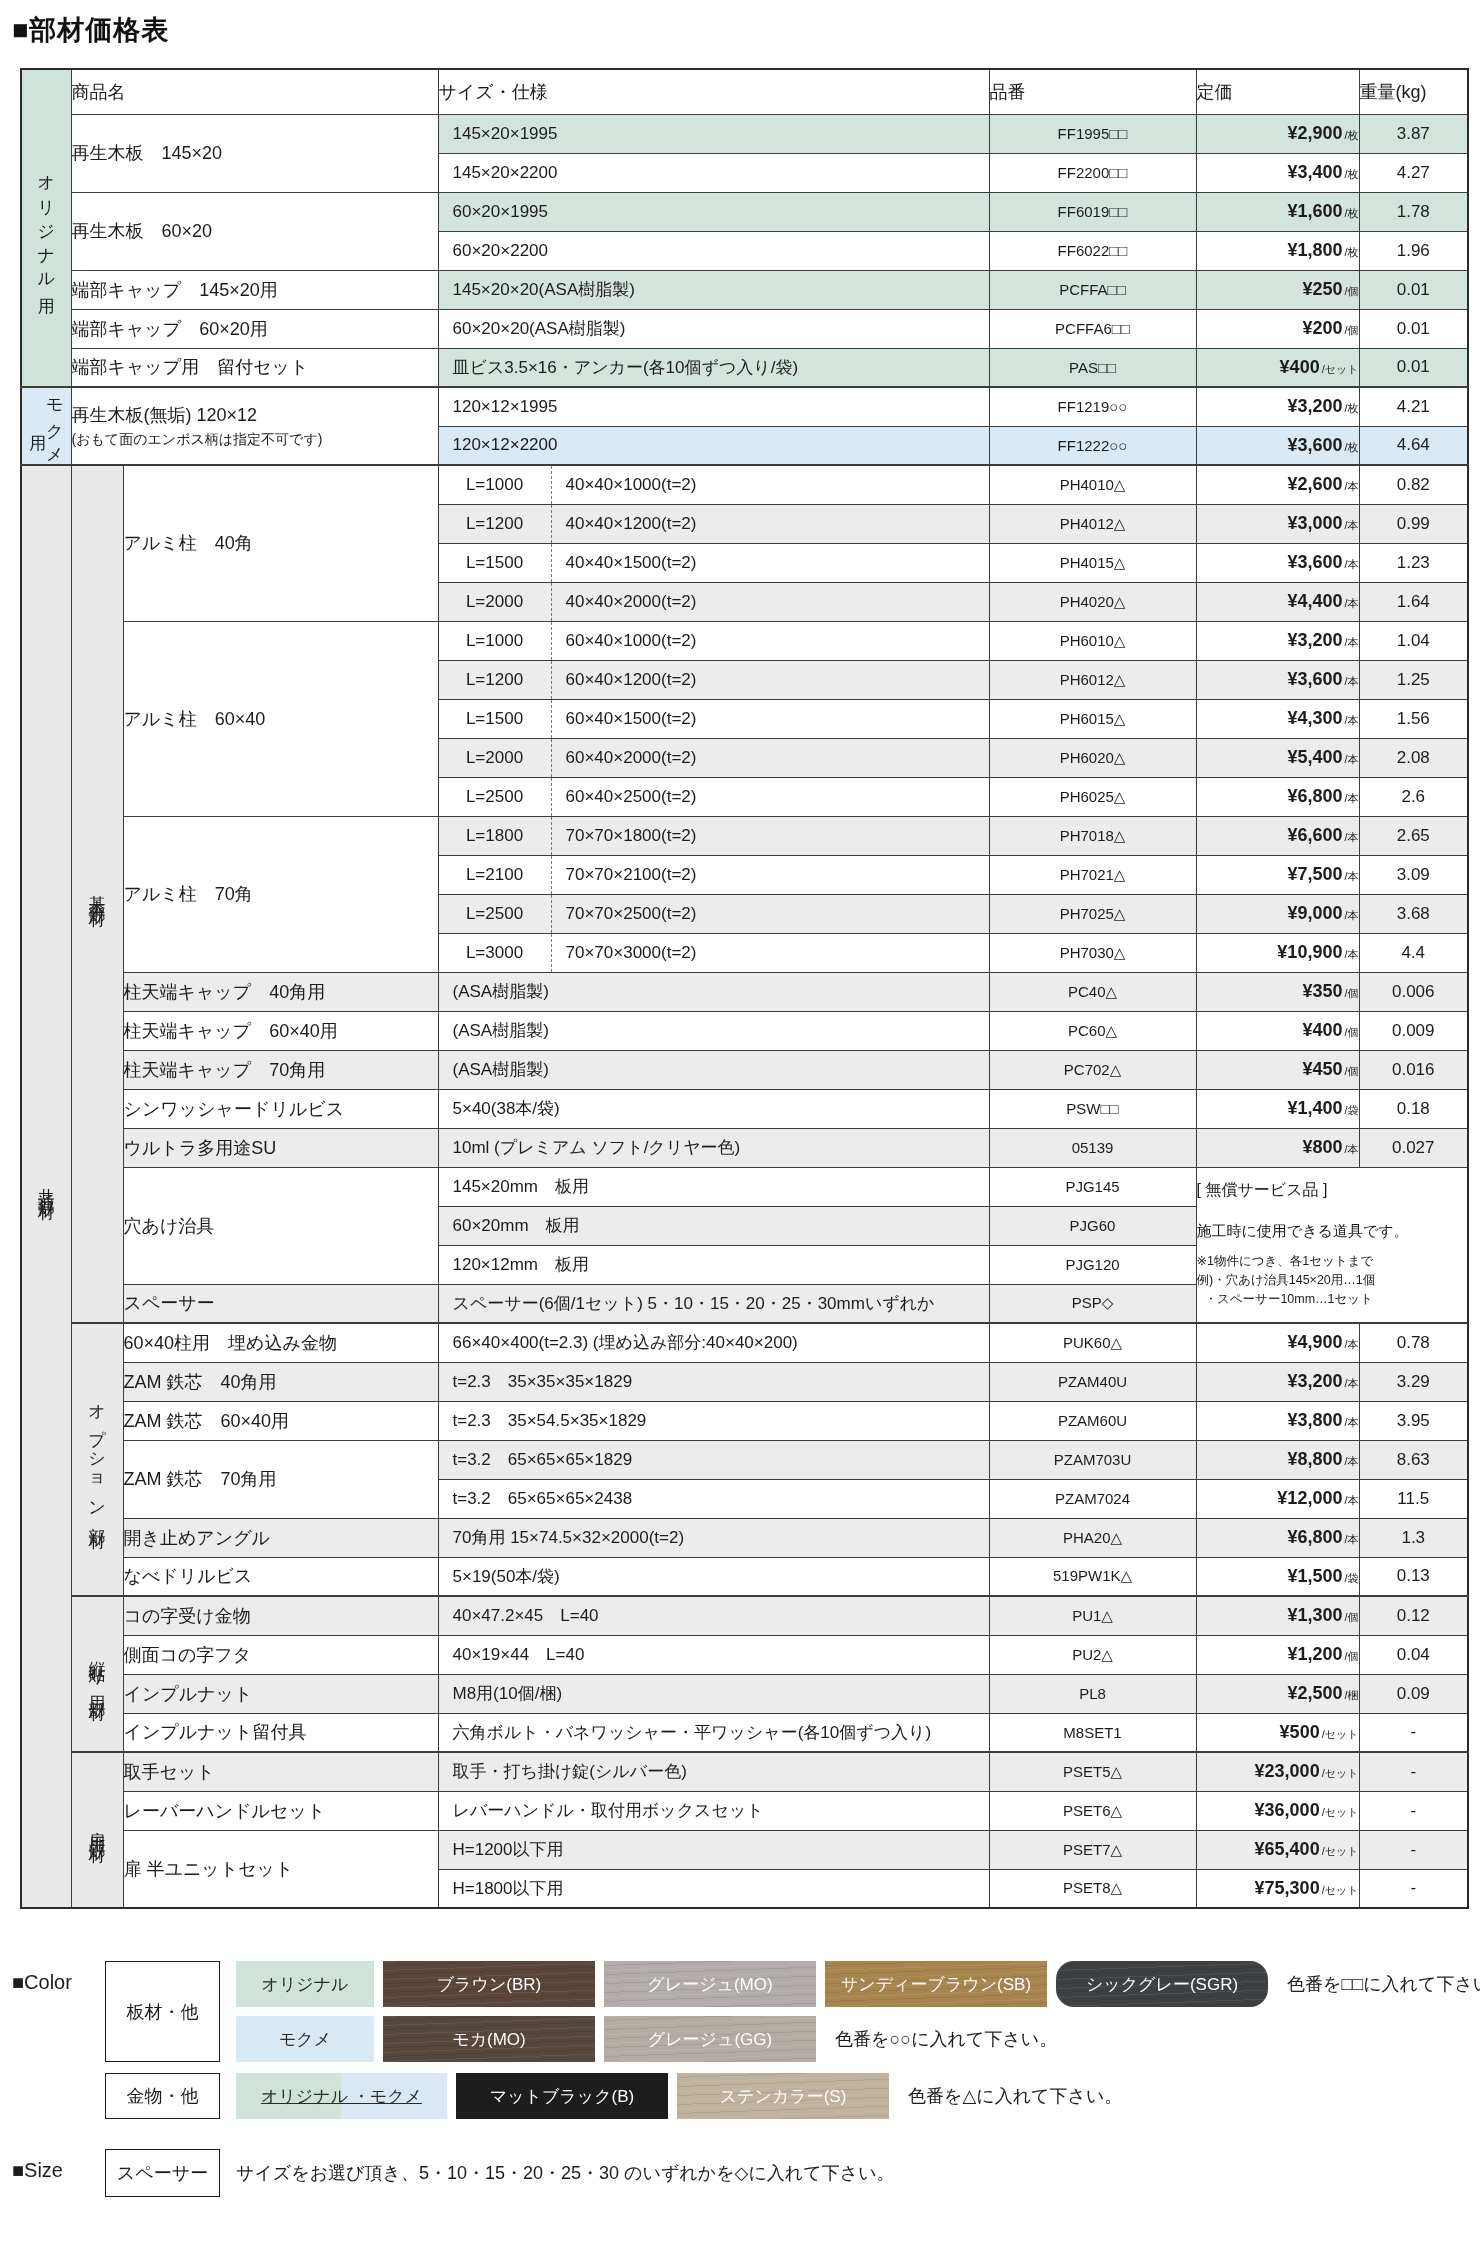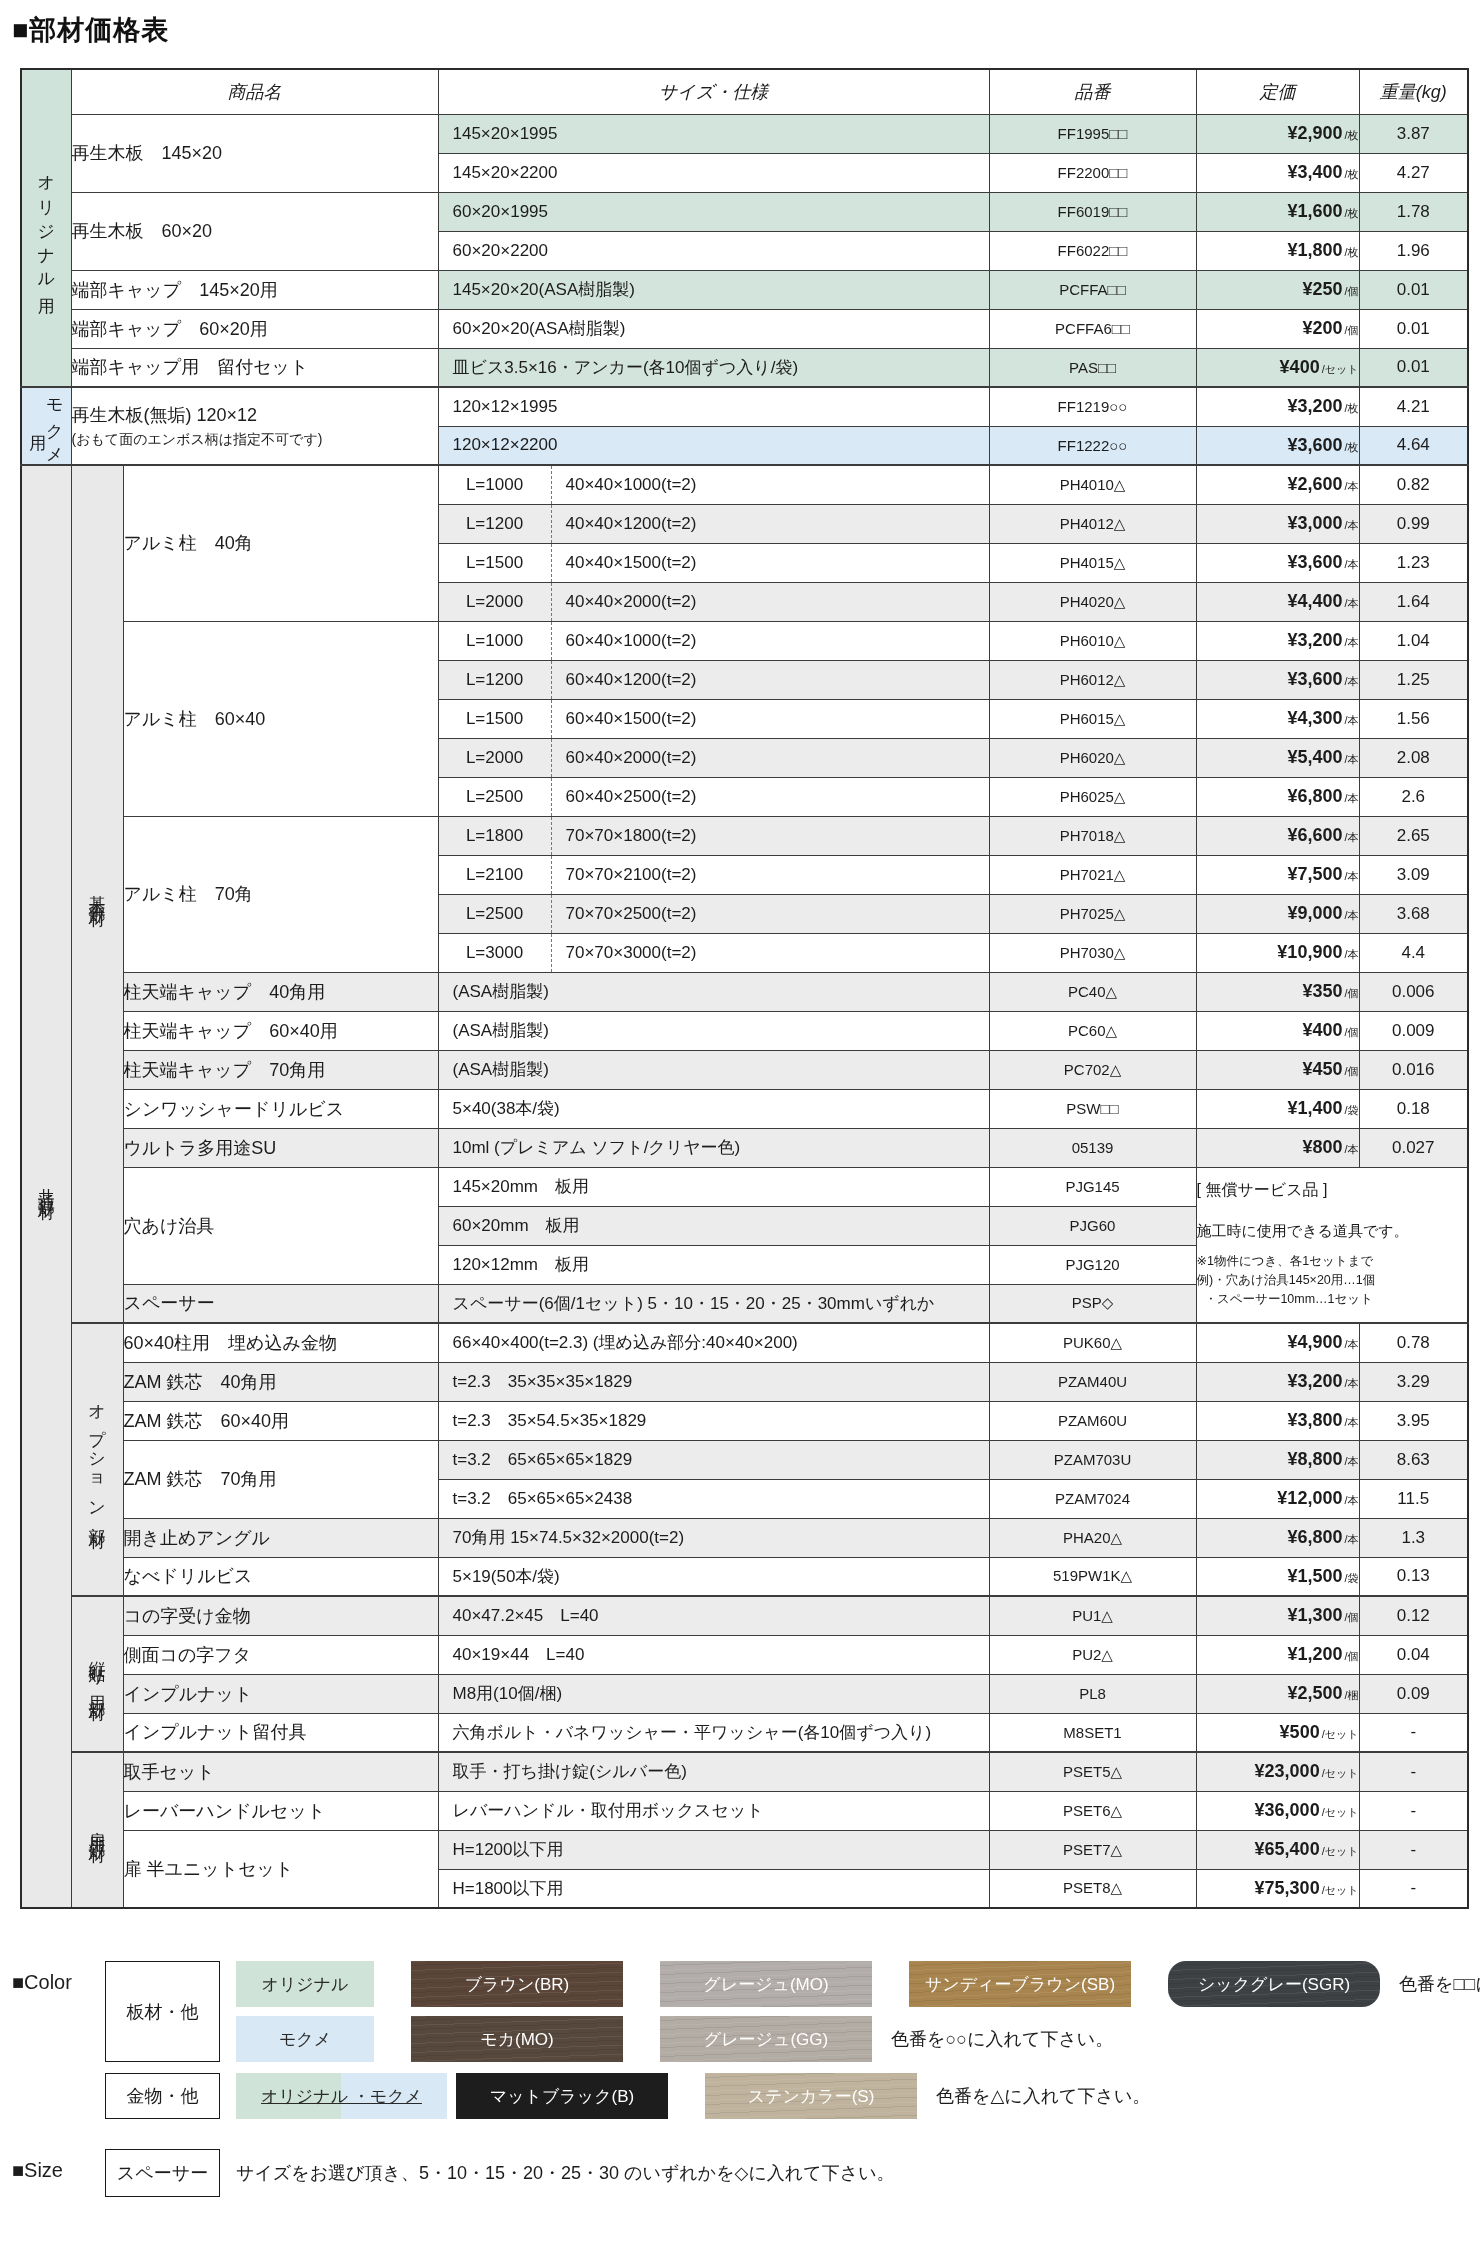--- a/index.html
+++ b/index.html
@@ -1,21 +1,21 @@
 <!DOCTYPE html>
 <html><head>
 <meta charset="utf-8">
 <style>
   html,body{margin:0;padding:0;background:#fff;}
   .page{width:1480px;height:2268px;box-sizing:border-box;padding:10px 8px 0 10px;
         font-family:"Liberation Sans","DejaVu Sans",sans-serif;color:#1c1c1c;background:#fff;overflow:hidden;position:relative;}
   .title{font-size:27px;font-weight:bold;margin:2px 0 20px 2px;letter-spacing:1px;color:#111;}
   table.pt{border-collapse:collapse;table-layout:fixed;width:1447px;margin-left:10px;border:2px solid #2b2b2b;}
   .pt td,.pt th{border:1px solid #3c3c3c;box-sizing:border-box;height:39px;padding:0;font-weight:normal;overflow:hidden;}
-  .pt th.hd{font-size:18px;text-align:center;height:45px;background:#fff;font-style:italic;}
+  .pt th.hd{font-size:18px;text-align:left;height:45px;background:#fff;}
   .pt tr.thick td{border-top-width:2px;}
   .lab{text-align:center;vertical-align:middle;}
   .lab-green{background:#cfe3da;}
   .lab-blue{background:#d9e9f6;}
   .lab-gray{background:#e9e9e9;}
   .vtext{writing-mode:vertical-rl;text-orientation:upright;letter-spacing:5px;font-size:17px;line-height:1;}
   .s-green{background:#d3e4dc;}
   .s-blue{background:#d9e9f6;}
   .s-gray{background:#ececec;}
   .s-white{background:#fff;}
@@ -42,21 +42,21 @@
   .legend{margin:52px 0 0 2px;}
   .lrowflex{display:flex;align-items:flex-start;}
   .lheading{font-size:20px;width:93px;flex:none;padding-top:10px;white-space:nowrap;}
   .lbox{width:115px;border:1.5px solid #1a1a1a;background:#fff;display:flex;align-items:center;justify-content:center;font-size:18px;flex:none;box-sizing:border-box;}
   .board .lbox{align-self:stretch;}
   .metal .lbox{height:46px;}
   .lrows{display:flex;flex-direction:column;gap:9px;margin-left:16px;}
   .lrow{display:flex;gap:9px;align-items:center;}
   .metalrow{margin-top:11px;}
   .sw{width:212px;height:46px;display:flex;align-items:center;justify-content:center;font-size:17px;flex:none;box-sizing:border-box;}
-  .wood{background-image:repeating-linear-gradient(178deg,rgba(255,255,255,.07) 0 1px,rgba(0,0,0,0) 1px 4px,rgba(0,0,0,.08) 4px 5px,rgba(0,0,0,0) 5px 9px);margin-left:28px;}
+  .wood{background-image:repeating-linear-gradient(178deg,rgba(255,255,255,.07) 0 1px,rgba(0,0,0,0) 1px 4px,rgba(0,0,0,.08) 4px 5px,rgba(0,0,0,0) 5px 9px);}
   .flat-green{background-color:#cfe3d8;color:#2a2a2a;width:138px;}
   .flat-blue{background-color:#d8e8f5;color:#2a2a2a;width:138px;}
   .wood-brown{background-color:#5a4538;color:#fff;}
   .wood-greige{background-color:#b2adaa;color:#fff;}
   .wood-sandy{background-color:#a8854e;color:#fff;width:222px;}
   .wood-chic{background-color:#3e4143;color:#fff;border-radius:18px;}
   .wood-mocha{background-color:#57483e;color:#fff;}
   .wood-greige2{background-color:#b3aca4;color:#fff;}
   .flat-black{background-color:#1d1d1d;color:#fff;}
   .wood-sten{background-color:#bfb39d;color:#fff;}

